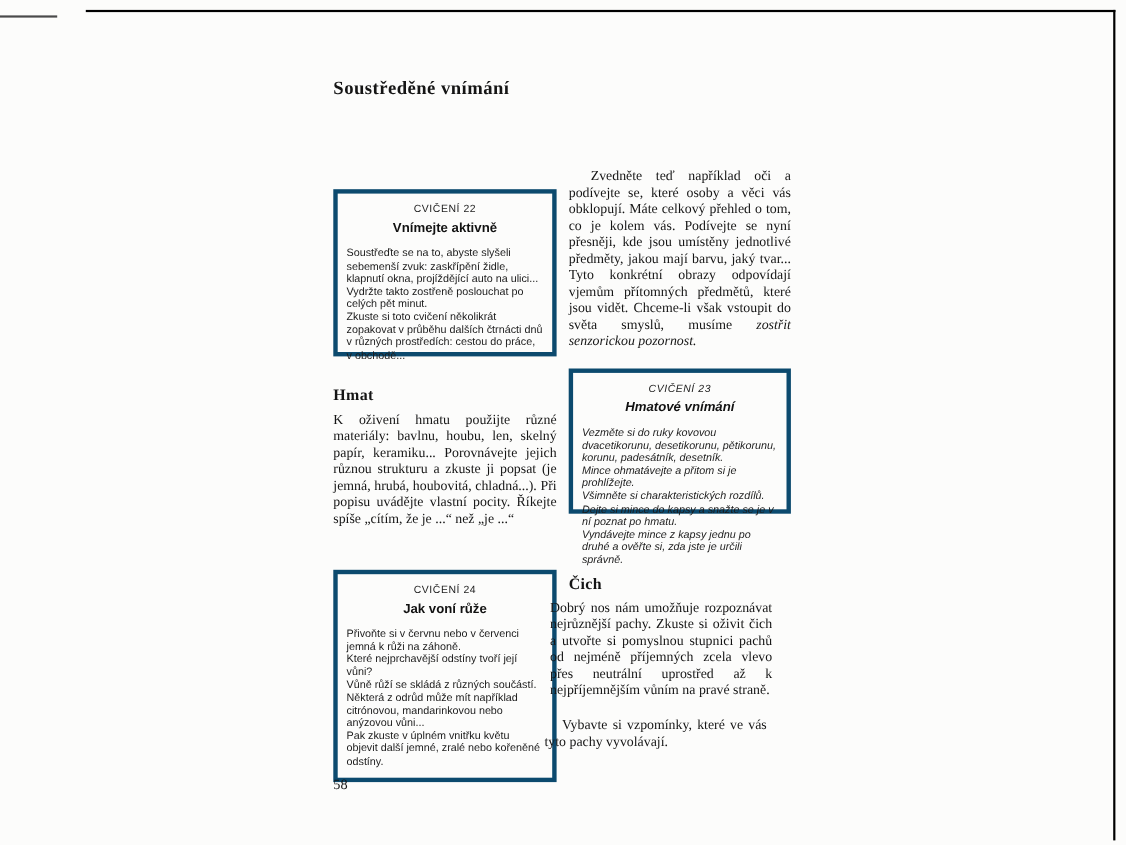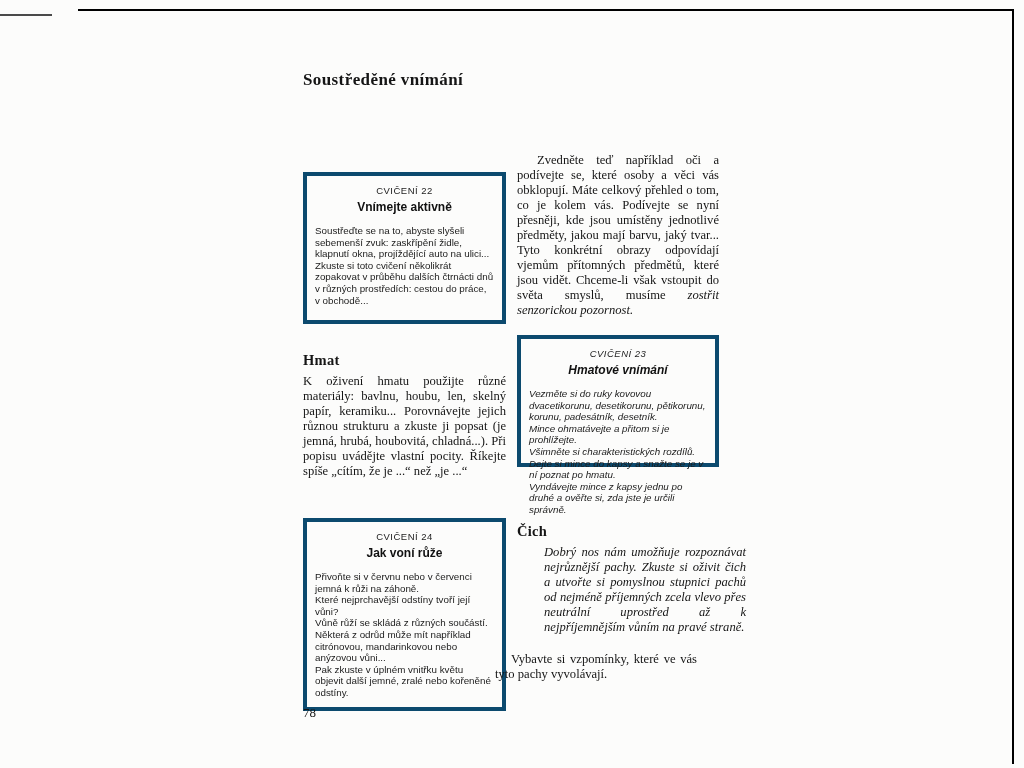--- a/index.html
+++ b/index.html
@@ -27,21 +27,21 @@
     position: absolute; left: 303px; top: 99px; width: 418px;
     font-size: 13px; line-height: 16.5px; text-align: justify;
   }
 
   .colpara {
     position: absolute; width: 202px;
     font-size: 12.6px; line-height: 15px; text-align: justify;
   }
   .perception { left: 517px; top: 153px; text-indent: 20px; }
   .hmat-text  { left: 303px; top: 374px; width: 203px; }
-  .cich-p1    { left: 544px; top: 545px; font-style: italic; }
+  .cich-p1    { left: 500px; top: 545px; }
   .cich-p2    { left: 495px; top: 652px; text-indent: 16px; }
 
   .sec-heading {
     position: absolute; font-size: 14.5px; font-weight: bold; letter-spacing: 0.3px;
   }
   .hmat-heading { left: 303px; top: 352px; }
   .cich-heading { left: 517px; top: 523px; }
 
   .box {
     position: absolute; border: 4px solid #0c4a6e; background: #fcfcfb;
@@ -78,20 +78,21 @@
   <div class="artifact right-line"></div>
 
   <h1 class="title">Soustředěné vnímání</h1>
 
 
   <div class="box box22">
     <div class="box-label">CVIČENÍ 22</div>
     <div class="box-title">Vnímejte aktivně</div>
     <div class="box-body">
       <p>Soustřeďte se na to, abyste slyšeli sebemenší zvuk: zaskřípění židle, klapnutí okna, projíždějící auto na ulici...</p>
+      <p>Vydržte takto zostřeně poslouchat po celých pět minut.</p>
       <p>Zkuste si toto cvičení několikrát zopakovat v průběhu dalších čtrnácti dnů v různých prostředích: cestou do práce, v obchodě...</p>
     </div>
   </div>
 
   <p class="colpara perception"><span>Zvedněte teď například oči a podívejte se, které osoby a věci vás obklopují. Máte celkový přehled o tom, co je kolem vás. Podívejte se nyní přesněji, kde jsou umístěny jednotlivé předměty, jakou mají barvu, jaký tvar... Tyto konkrétní obrazy odpovídají vjemům přítomných předmětů, které jsou vidět. Chceme-li však vstoupit do světa smyslů, musíme </span><i>zostřit senzorickou pozornost.</i></p>
 
   <h2 class="sec-heading hmat-heading">Hmat</h2>
   <p class="colpara hmat-text">K oživení hmatu použijte různé materiály: bavlnu, houbu, len, skelný papír, keramiku... Porovnávejte jejich různou strukturu a zkuste ji popsat (je jemná, hrubá, houbovitá, chladná...). Při popisu uvádějte vlastní pocity. Říkejte spíše „cítím, že je ...“ než „je ...“</p>
 
   <div class="box box23">
@@ -115,15 +116,15 @@
       <p>Vůně růží se skládá z různých součástí.</p>
       <p>Některá z odrůd může mít například citrónovou, mandarinkovou nebo anýzovou vůni...</p>
       <p>Pak zkuste v úplném vnitřku květu objevit další jemné, zralé nebo kořeněné odstíny.</p>
     </div>
   </div>
 
   <h2 class="sec-heading cich-heading">Čich</h2>
   <p class="colpara cich-p1">Dobrý nos nám umožňuje rozpoznávat nejrůznější pachy. Zkuste si oživit čich a utvořte si pomyslnou stupnici pachů od nejméně příjemných zcela vlevo přes neutrální uprostřed až k nejpříjemnějším vůním na pravé straně.</p>
   <p class="colpara cich-p2">Vybavte si vzpomínky, které ve vás tyto pachy vyvolávají.</p>
 
-  <div class="page-number">78</div>
+  <div class="page-number">58</div>
 
 </div>
 
 </body></html>

